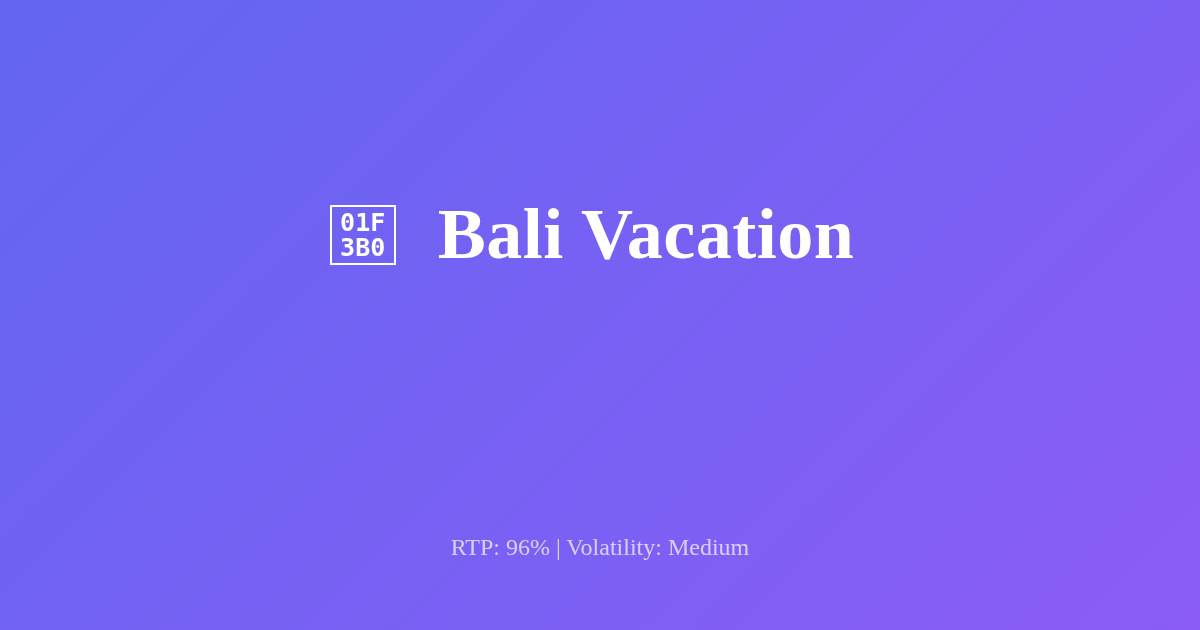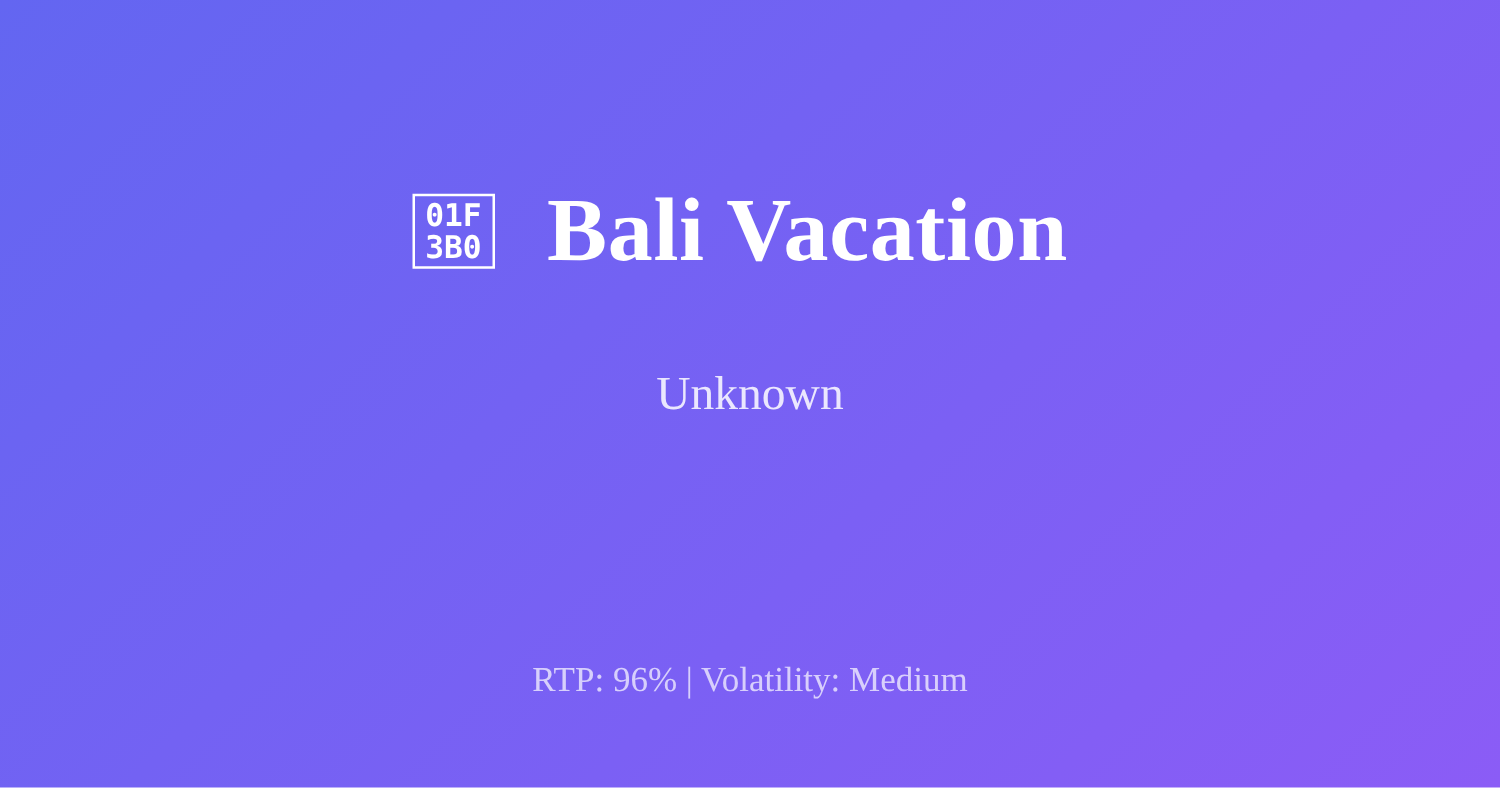--- a/index.html
+++ b/index.html
@@ -98,21 +98,21 @@
   .card-footer {
     position: absolute;
     left: 0;
     right: 0;
     bottom: 68px;
     text-align: center;
   }
 
   .card-meta {
     margin: 0;
-    font-size: 28px;
+    font-size: 24px;
     font-weight: 400;
     line-height: 1.2;
     color: rgba(255, 255, 255, 0.70);
     white-space: nowrap;
   }
 </style>
 </head>
 <body>
 
 <div class="og-card">
@@ -123,21 +123,20 @@
 
       <span class="tofu-glyph">
         <span>01F</span>
         <span>3B0</span>
       </span>
 
       <h1 class="card-title">Bali Vacation</h1>
 
     </div>
 
-    <p class="card-subtitle">Unknown</p>
 
   </div>
 
   <div class="card-footer">
     <p class="card-meta">RTP: 96% | Volatility: Medium</p>
   </div>
 
 </div>
 
 </body></html>

